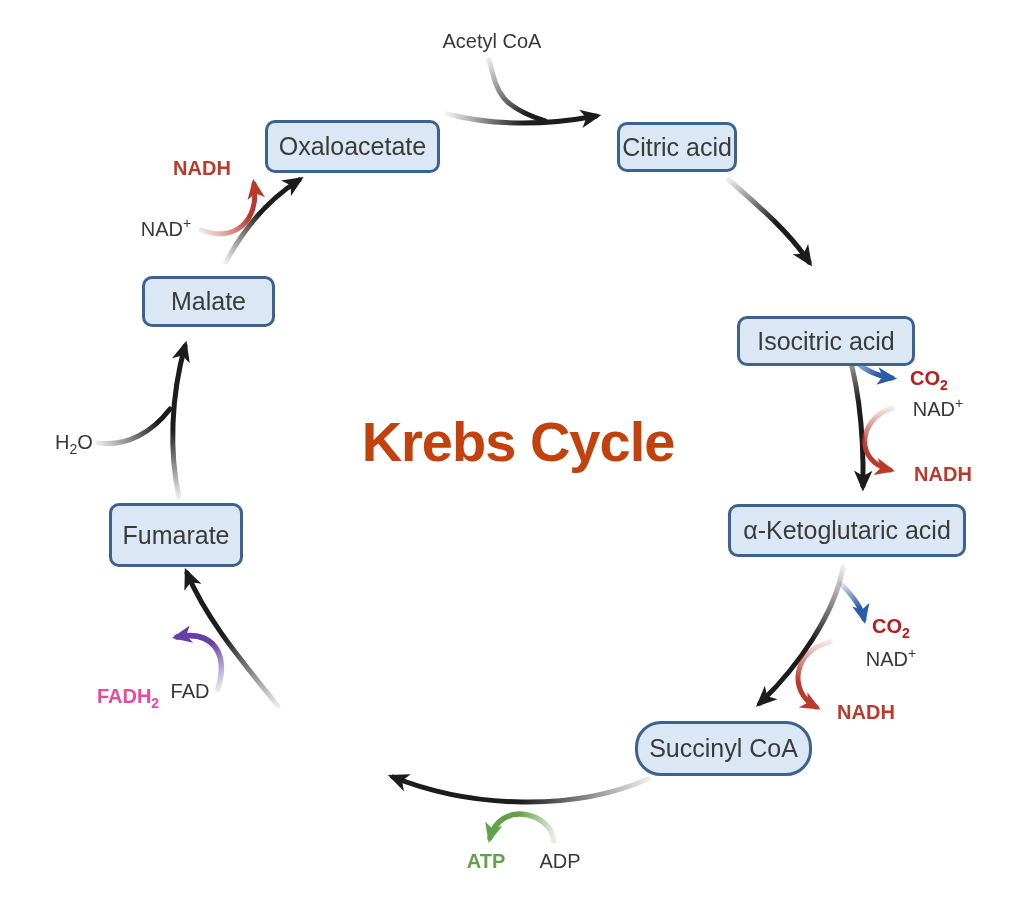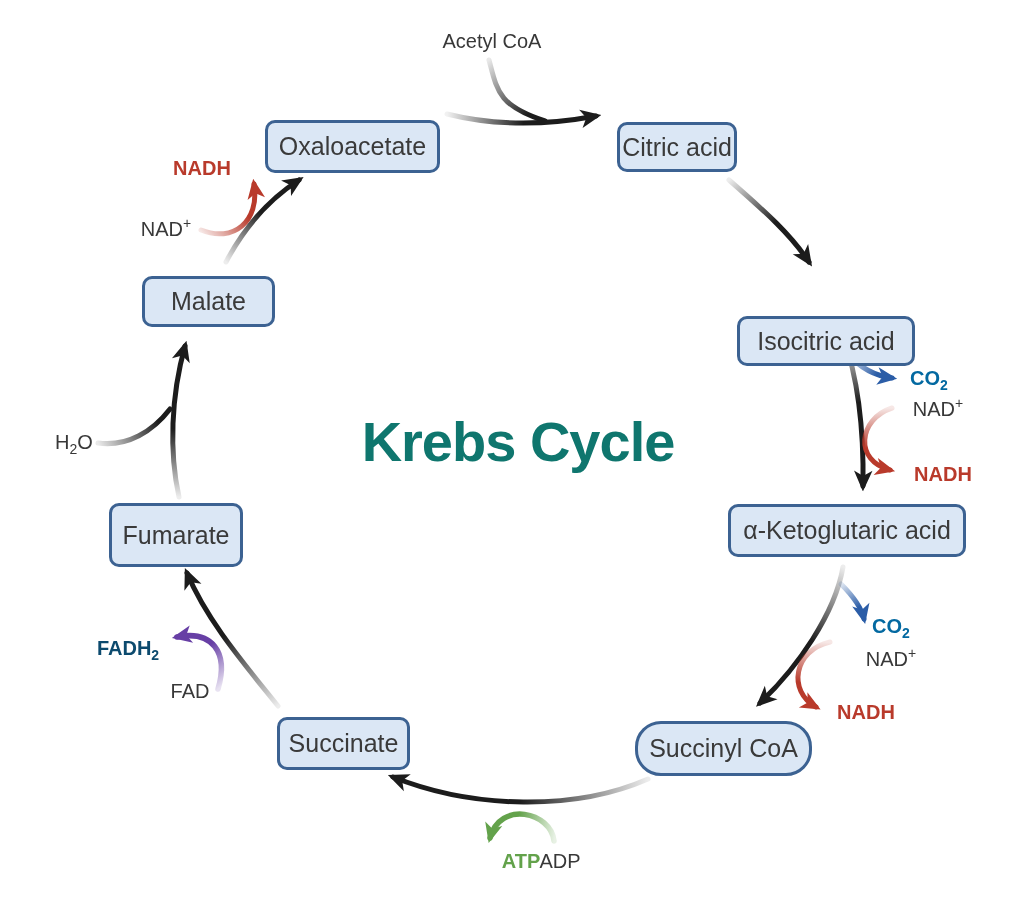--- a/index.html
+++ b/index.html
@@ -9,34 +9,34 @@
   }
   svg.arrows { position:absolute; left:0; top:0; width:1024px; height:924px; }
   .node {
     position:absolute; box-sizing:border-box;
     display:flex; align-items:center; justify-content:center;
     background:#dbe7f5; border:3px solid #3c6292; border-radius:10px;
     font-size:25px; color:#3a3a3a; white-space:nowrap;
   }
   .title {
     position:absolute; left:518px; top:441px; transform:translate(-50%,-50%);
-    font-size:56px; font-weight:bold; color:#0f766e; letter-spacing:-1px;
+    font-size:56px; font-weight:bold; color:#c2410c; letter-spacing:-1px;
     white-space:nowrap;
   }
   .lbl {
     position:absolute; transform:translate(-50%,-50%);
     font-size:20px; color:#383838; white-space:nowrap;
   }
   .lbl sub { font-size:0.70em; }
   .lbl sup { font-size:0.70em; }
   .bold { font-weight:bold; }
   .red    { color:#b93a2b; }
-  .blue   { color:#0369a1; }
-  .purple { color:#0c4a6e; }
-  .green  { color:#63a24b;margin-left:35px; }
+  .blue   { color:#b91c1c; }
+  .purple { color:#ec4899;margin-top:48px; }
+  .green  { color:#63a24b; }
 </style>
 </head>
 <body>
 
 <div class="stage">
 
   <svg class="arrows" viewBox="0 0 1024 924">
     <defs>
       <marker id="ah-black" viewBox="0 0 10 10" markerWidth="22" markerHeight="22" refX="7.5" refY="5" orient="auto" markerUnits="userSpaceOnUse">
         <path d="M0.5,0.8 L10,5 L0.5,9.2 L3,5 Z" fill="#1c1c1c"></path>
@@ -153,23 +153,20 @@
   </div>
   <div class="node" style="left:737px; top:277px; width:178px; height:50px;margin-top:39px;">
     <span>Isocitric acid</span>
   </div>
   <div class="node" style="left:728px; top:504px; width:238px; height:53px;">
     <span>α-Ketoglutaric acid</span>
   </div>
   <div class="node" style="left:635px; top:721px; width:177px; height:55px;border-radius:26px;">
     <span>Succinyl CoA</span>
   </div>
-  <div class="node" style="left:277px; top:717px; width:133px; height:53px;">
-    <span>Succinate</span>
-  </div>
   <div class="node" style="left:109px; top:503px; width:134px; height:64px;">
     <span>Fumarate</span>
   </div>
   <div class="node" style="left:142px; top:276px; width:133px; height:51px;">
     <span>Malate</span>
   </div>
 
   <div class="lbl" style="left:492px; top:41px;">Acetyl CoA</div>
 
   <div class="lbl bold red" style="left:202px; top:168px;">NADH</div>

